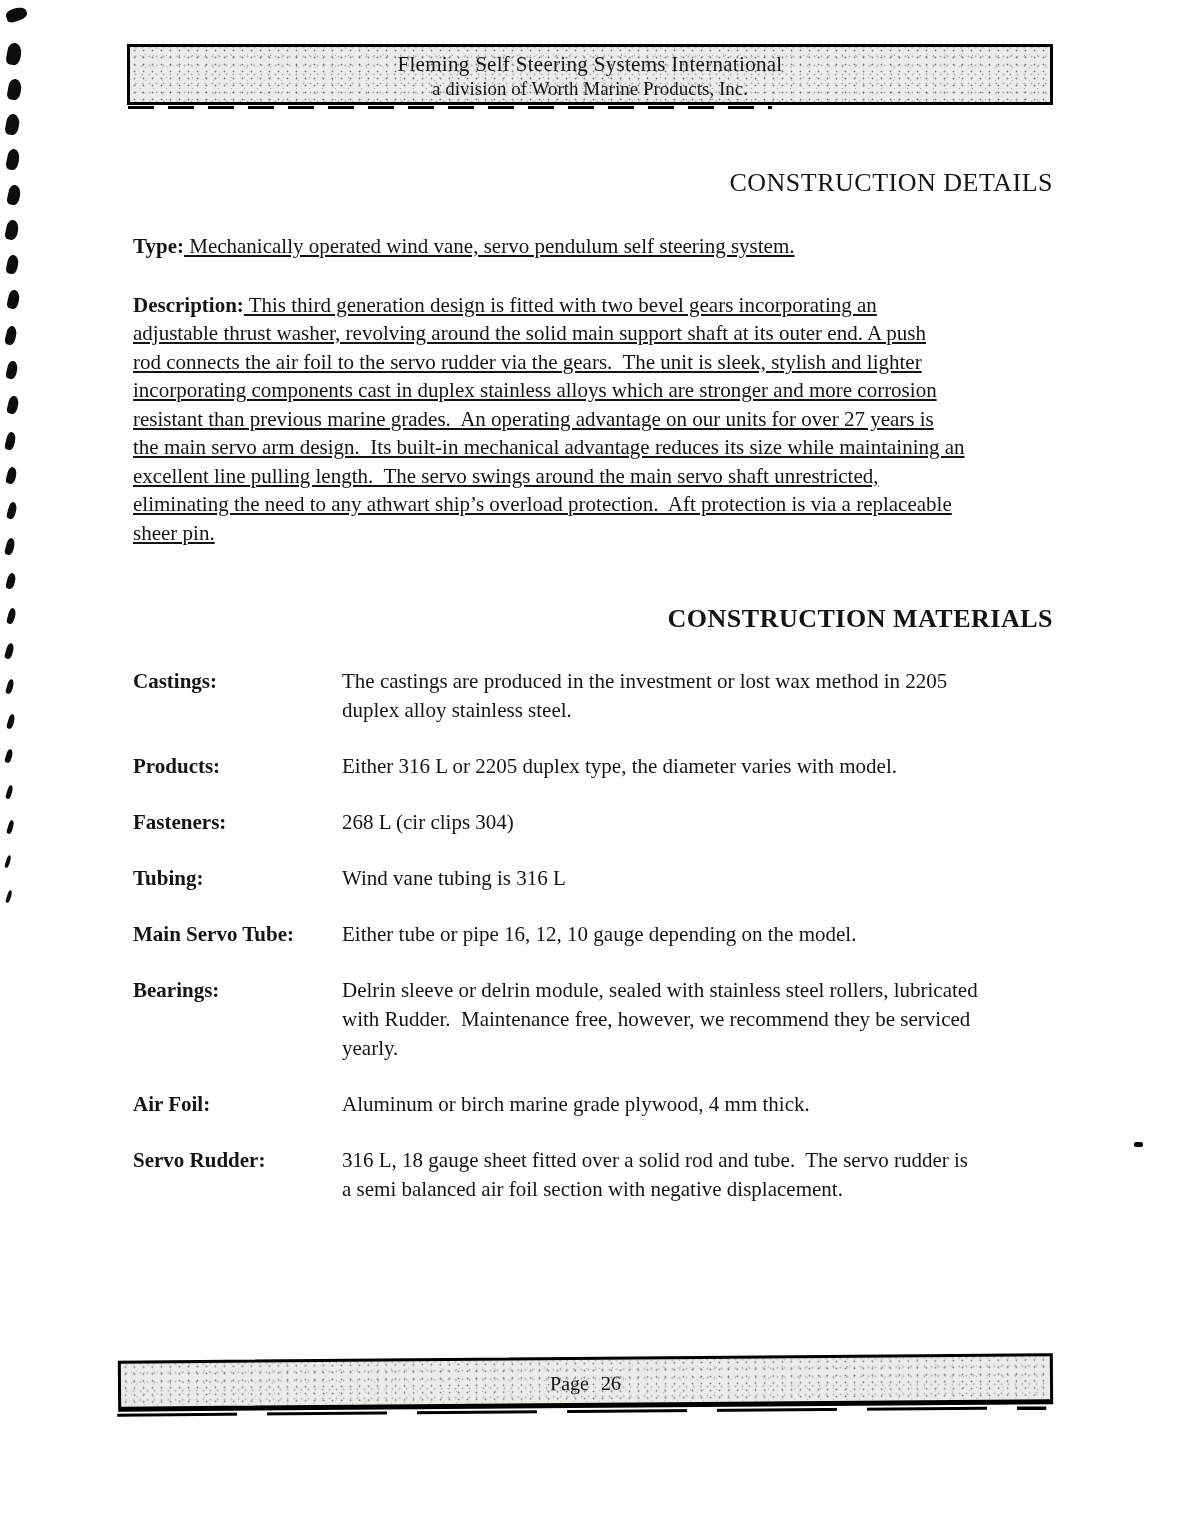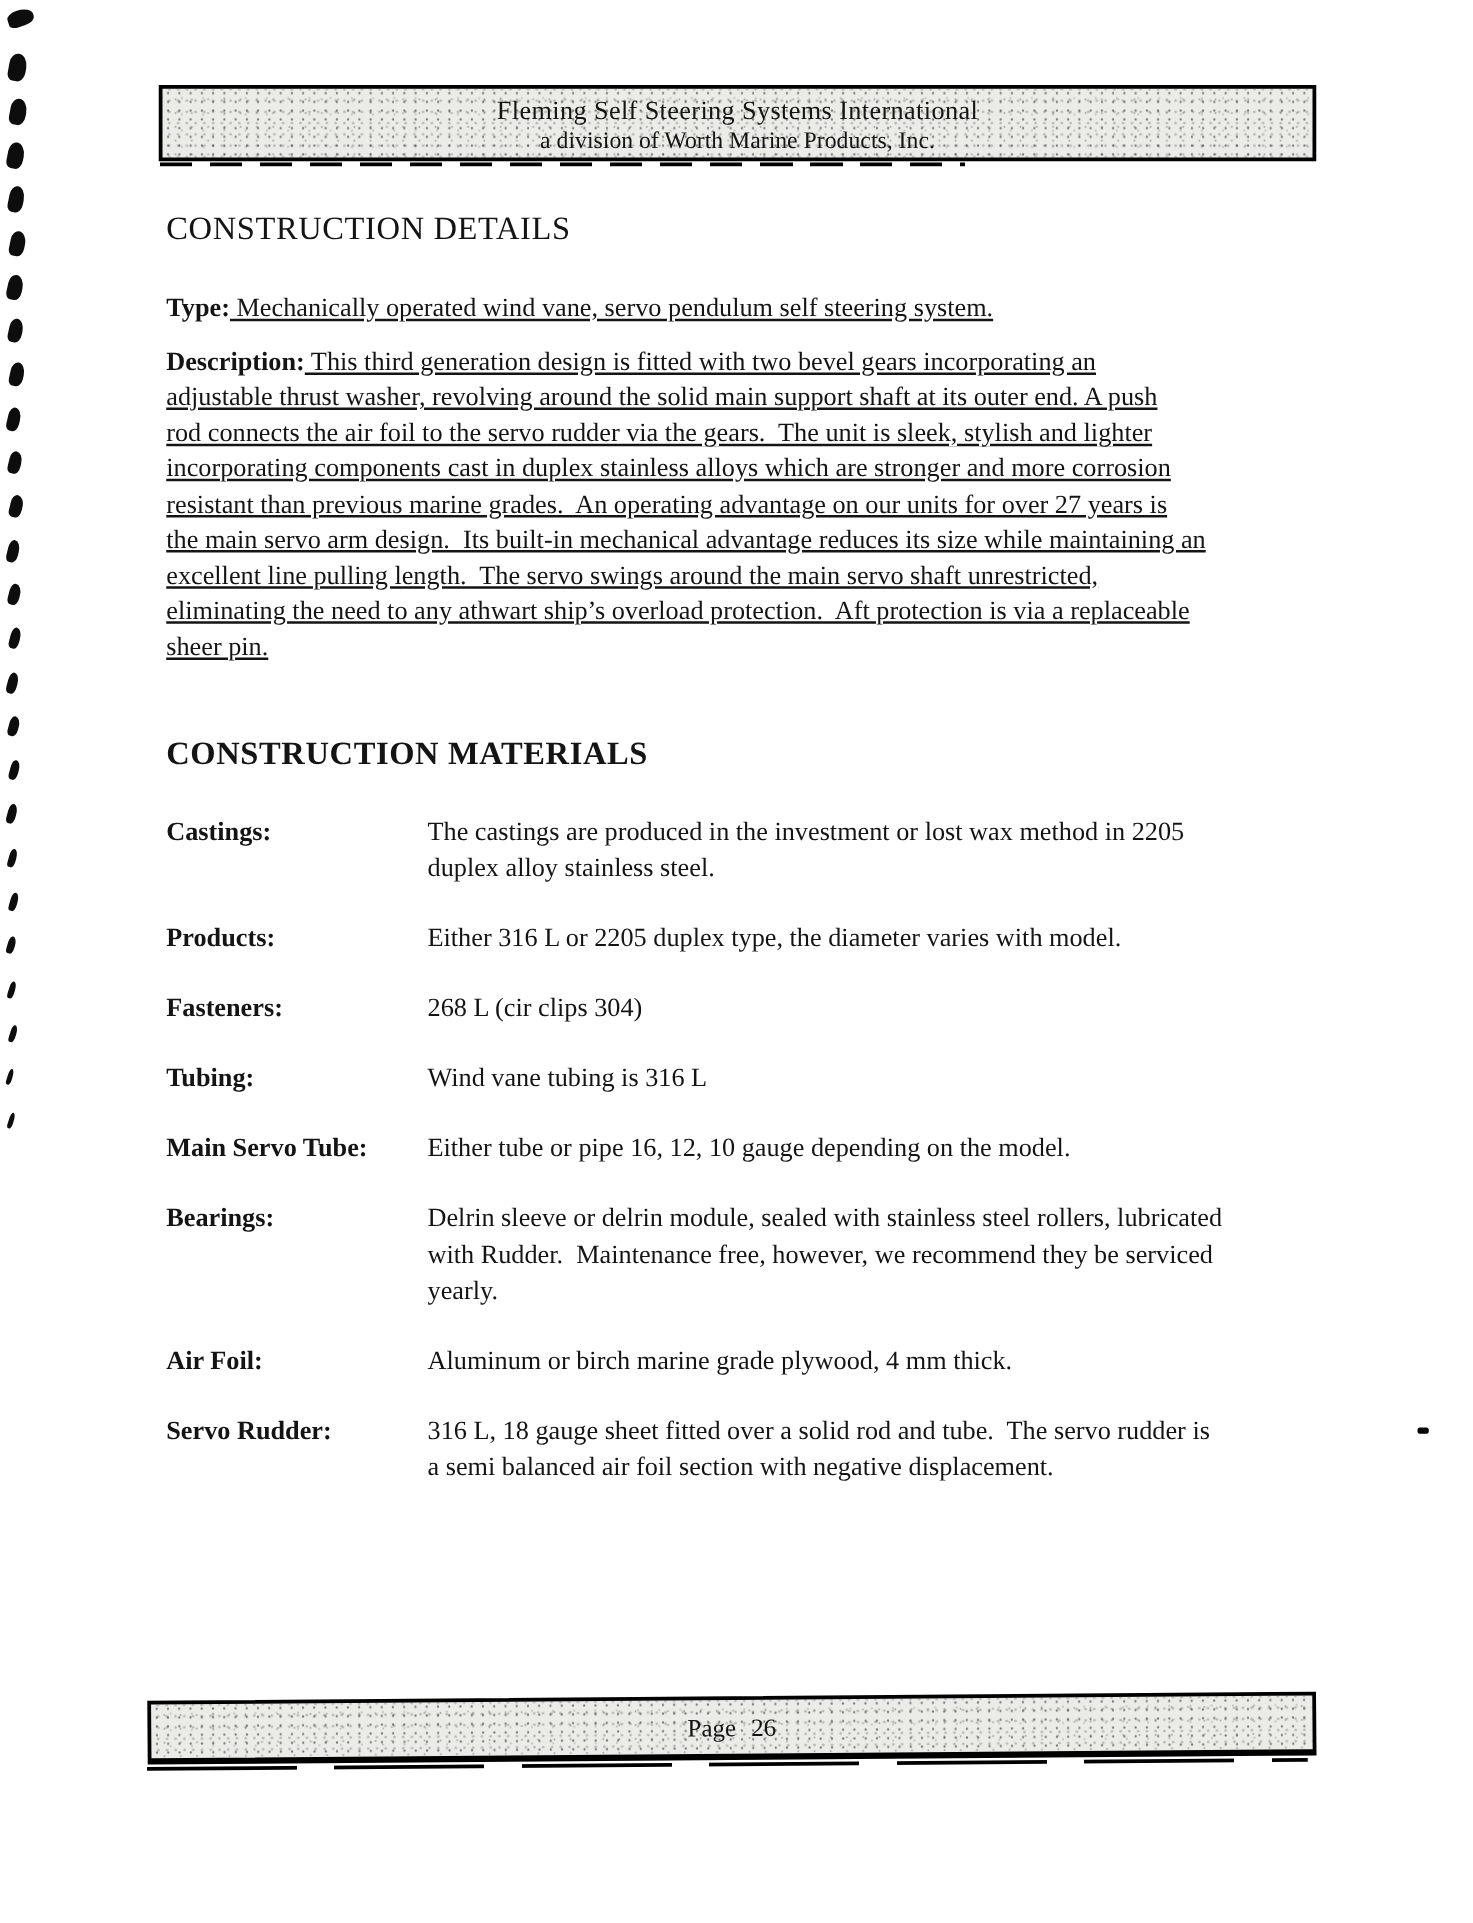--- a/index.html
+++ b/index.html
@@ -25,21 +25,20 @@
       radial-gradient(circle, rgba(0,0,0,0.22) 0.7px, transparent 1.4px),
       radial-gradient(circle, rgba(90,90,90,0.30) 0.5px, transparent 1.1px);
     background-size:9px 7px, 13px 11px, 7px 9px, 17px 13px;
     background-position:0 0, 4px 3px, 2px 5px, 7px 1px;
     box-sizing:border-box;
     text-align:center;
   }
   #header-banner{
     left:127px;top:44px;width:926px;height:61px;
     padding-top:5px;
-    margin-top:24px;
   }
   #header-banner::after{ 
     content:"";position:absolute;left:-2px;bottom:-7px;height:3px;width:70%;
     background:repeating-linear-gradient(90deg,#000 0 26px,transparent 26px 40px);
   }
   .banner-line1{font-size:21px;line-height:25px;letter-spacing:0.3px;}
   .banner-line2{font-size:19px;line-height:23px;}
   #footer-banner{
     left:118px;top:1357px;width:935px;height:51px;
     transform:rotate(-0.45deg);
@@ -49,29 +48,29 @@
   #footer-banner::after{
     content:"";position:absolute;left:-4px;bottom:-10px;height:3px;width:100%;
     background:repeating-linear-gradient(90deg,#000 0 120px,transparent 120px 150px);
   }
   .footer-text{font-size:20px;word-spacing:7px;}
   
   #doc{
     position:absolute;left:133px;top:104px;width:920px;
   }
   .section-heading{
-    text-align:left;
+    text-align:right;
     font-size:26px;
     letter-spacing:0.5px;
     white-space:nowrap;
   }
   #title{margin-top:64px;}
   .para{font-size:21px;line-height:28.5px;}
   #type-row{margin-top:34px;}
-  #description-row{margin-top:14px;}
+  #description-row{margin-top:30px;}
   .inline-label{font-weight:bold;}
   .pre{white-space:pre;text-decoration:underline;}
   #materials-title{margin-top:57px;font-weight:bold;}
   #materials-rows{margin-top:33px;}
   .mat-row{
     display:flex;
     margin-bottom:27px;
     font-size:21px;
     line-height:29px;
   }

